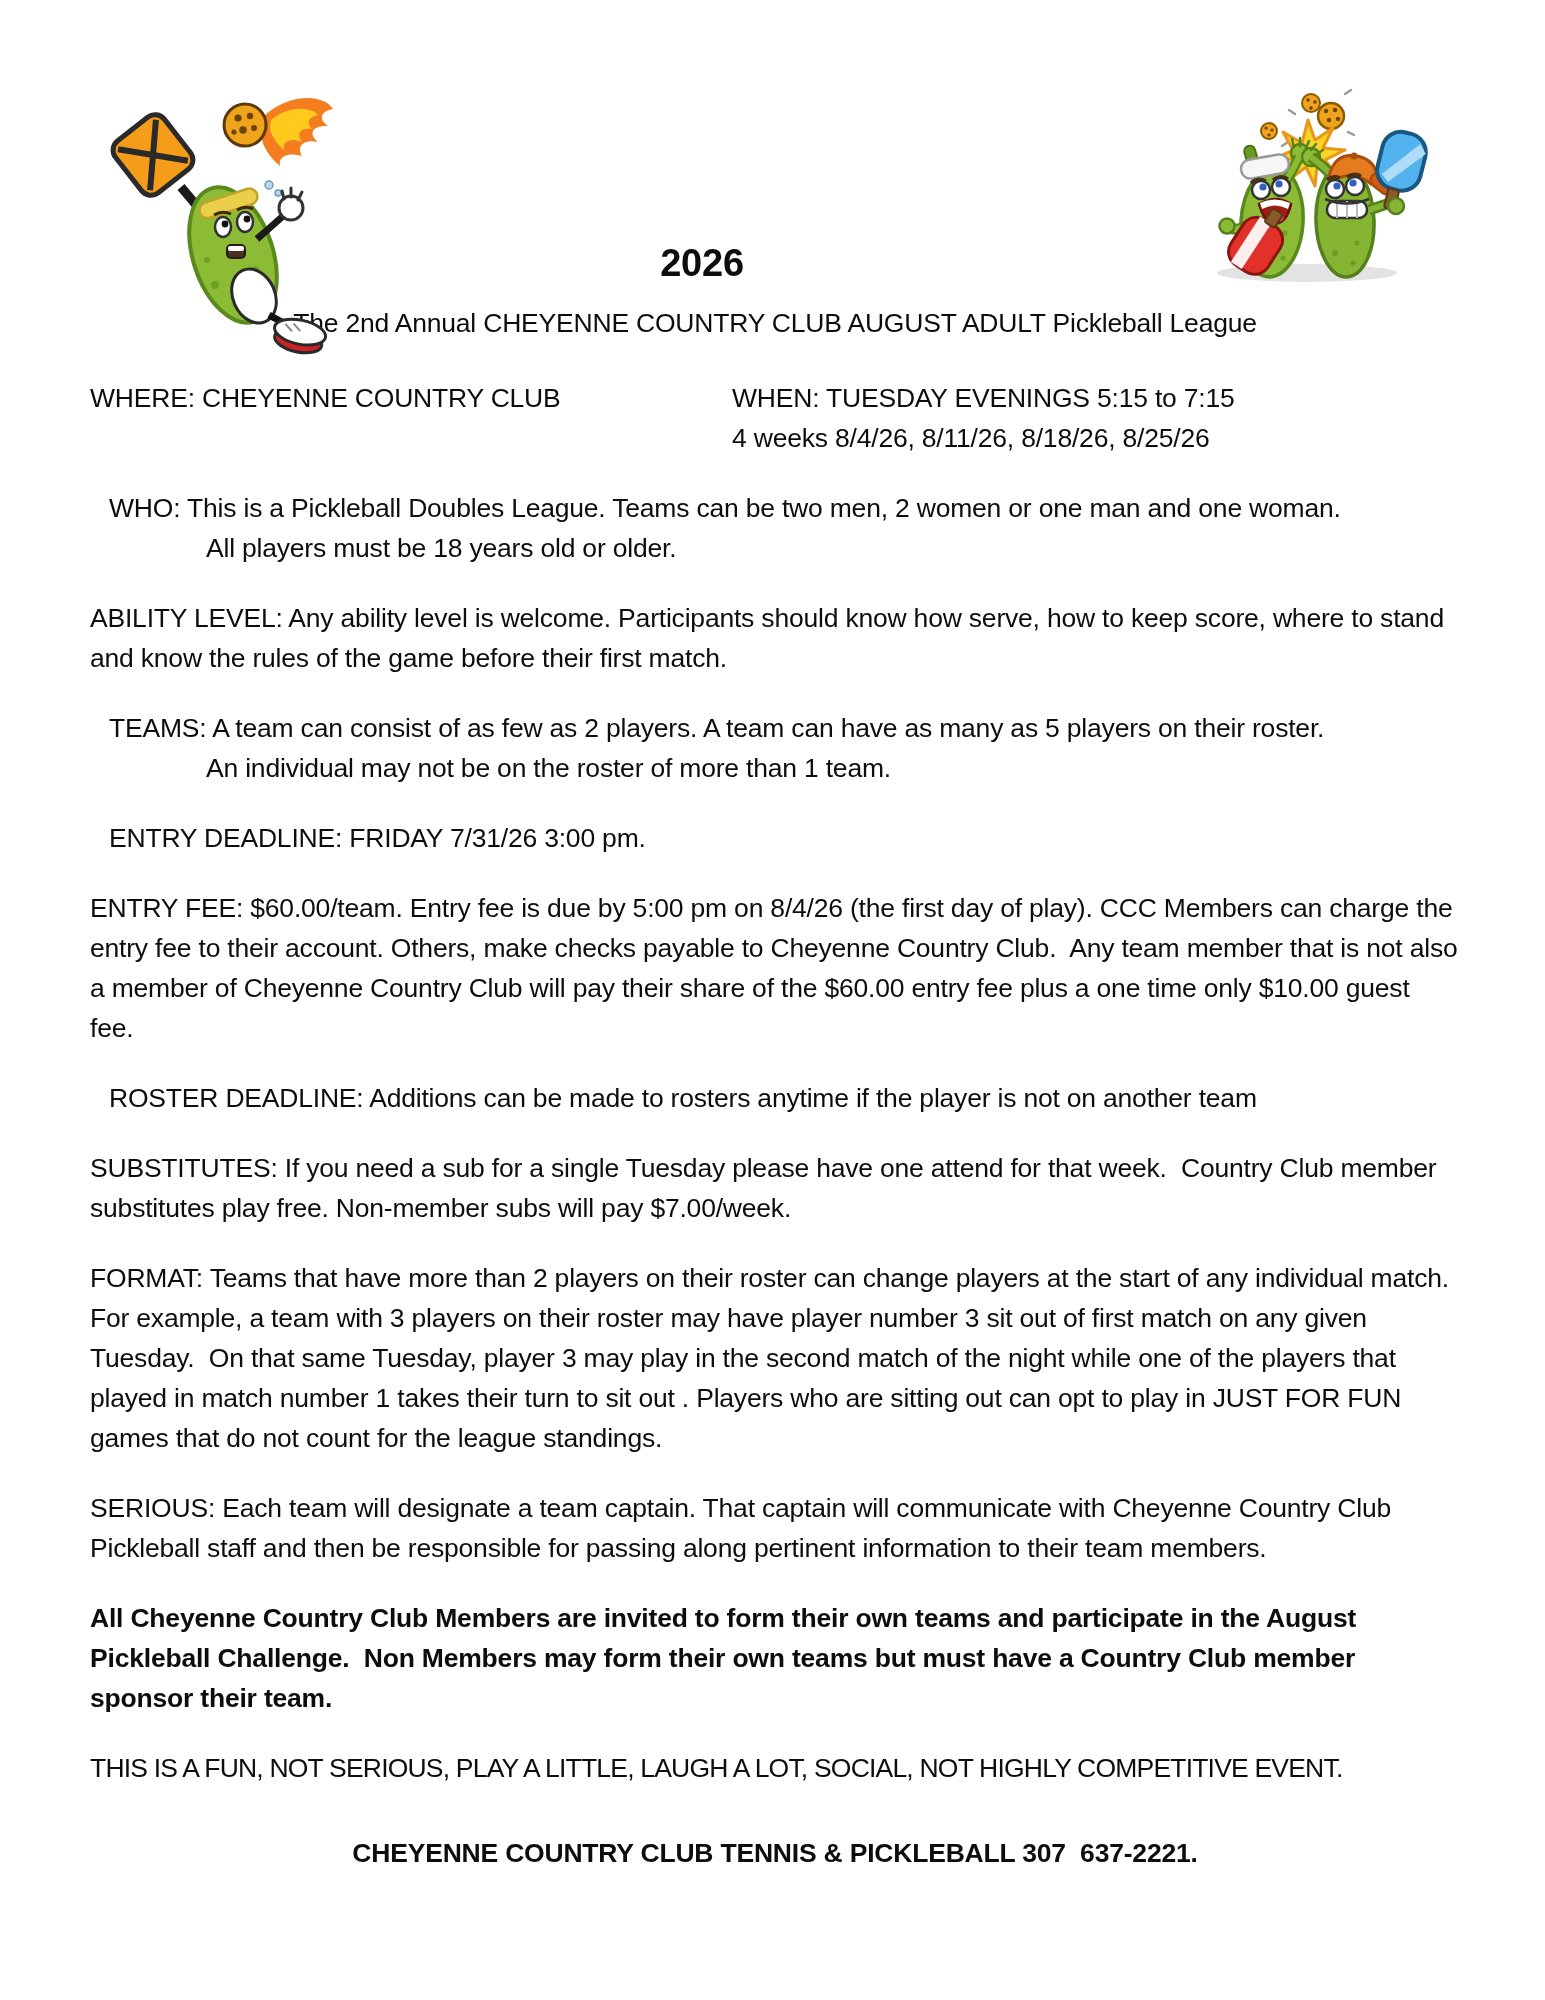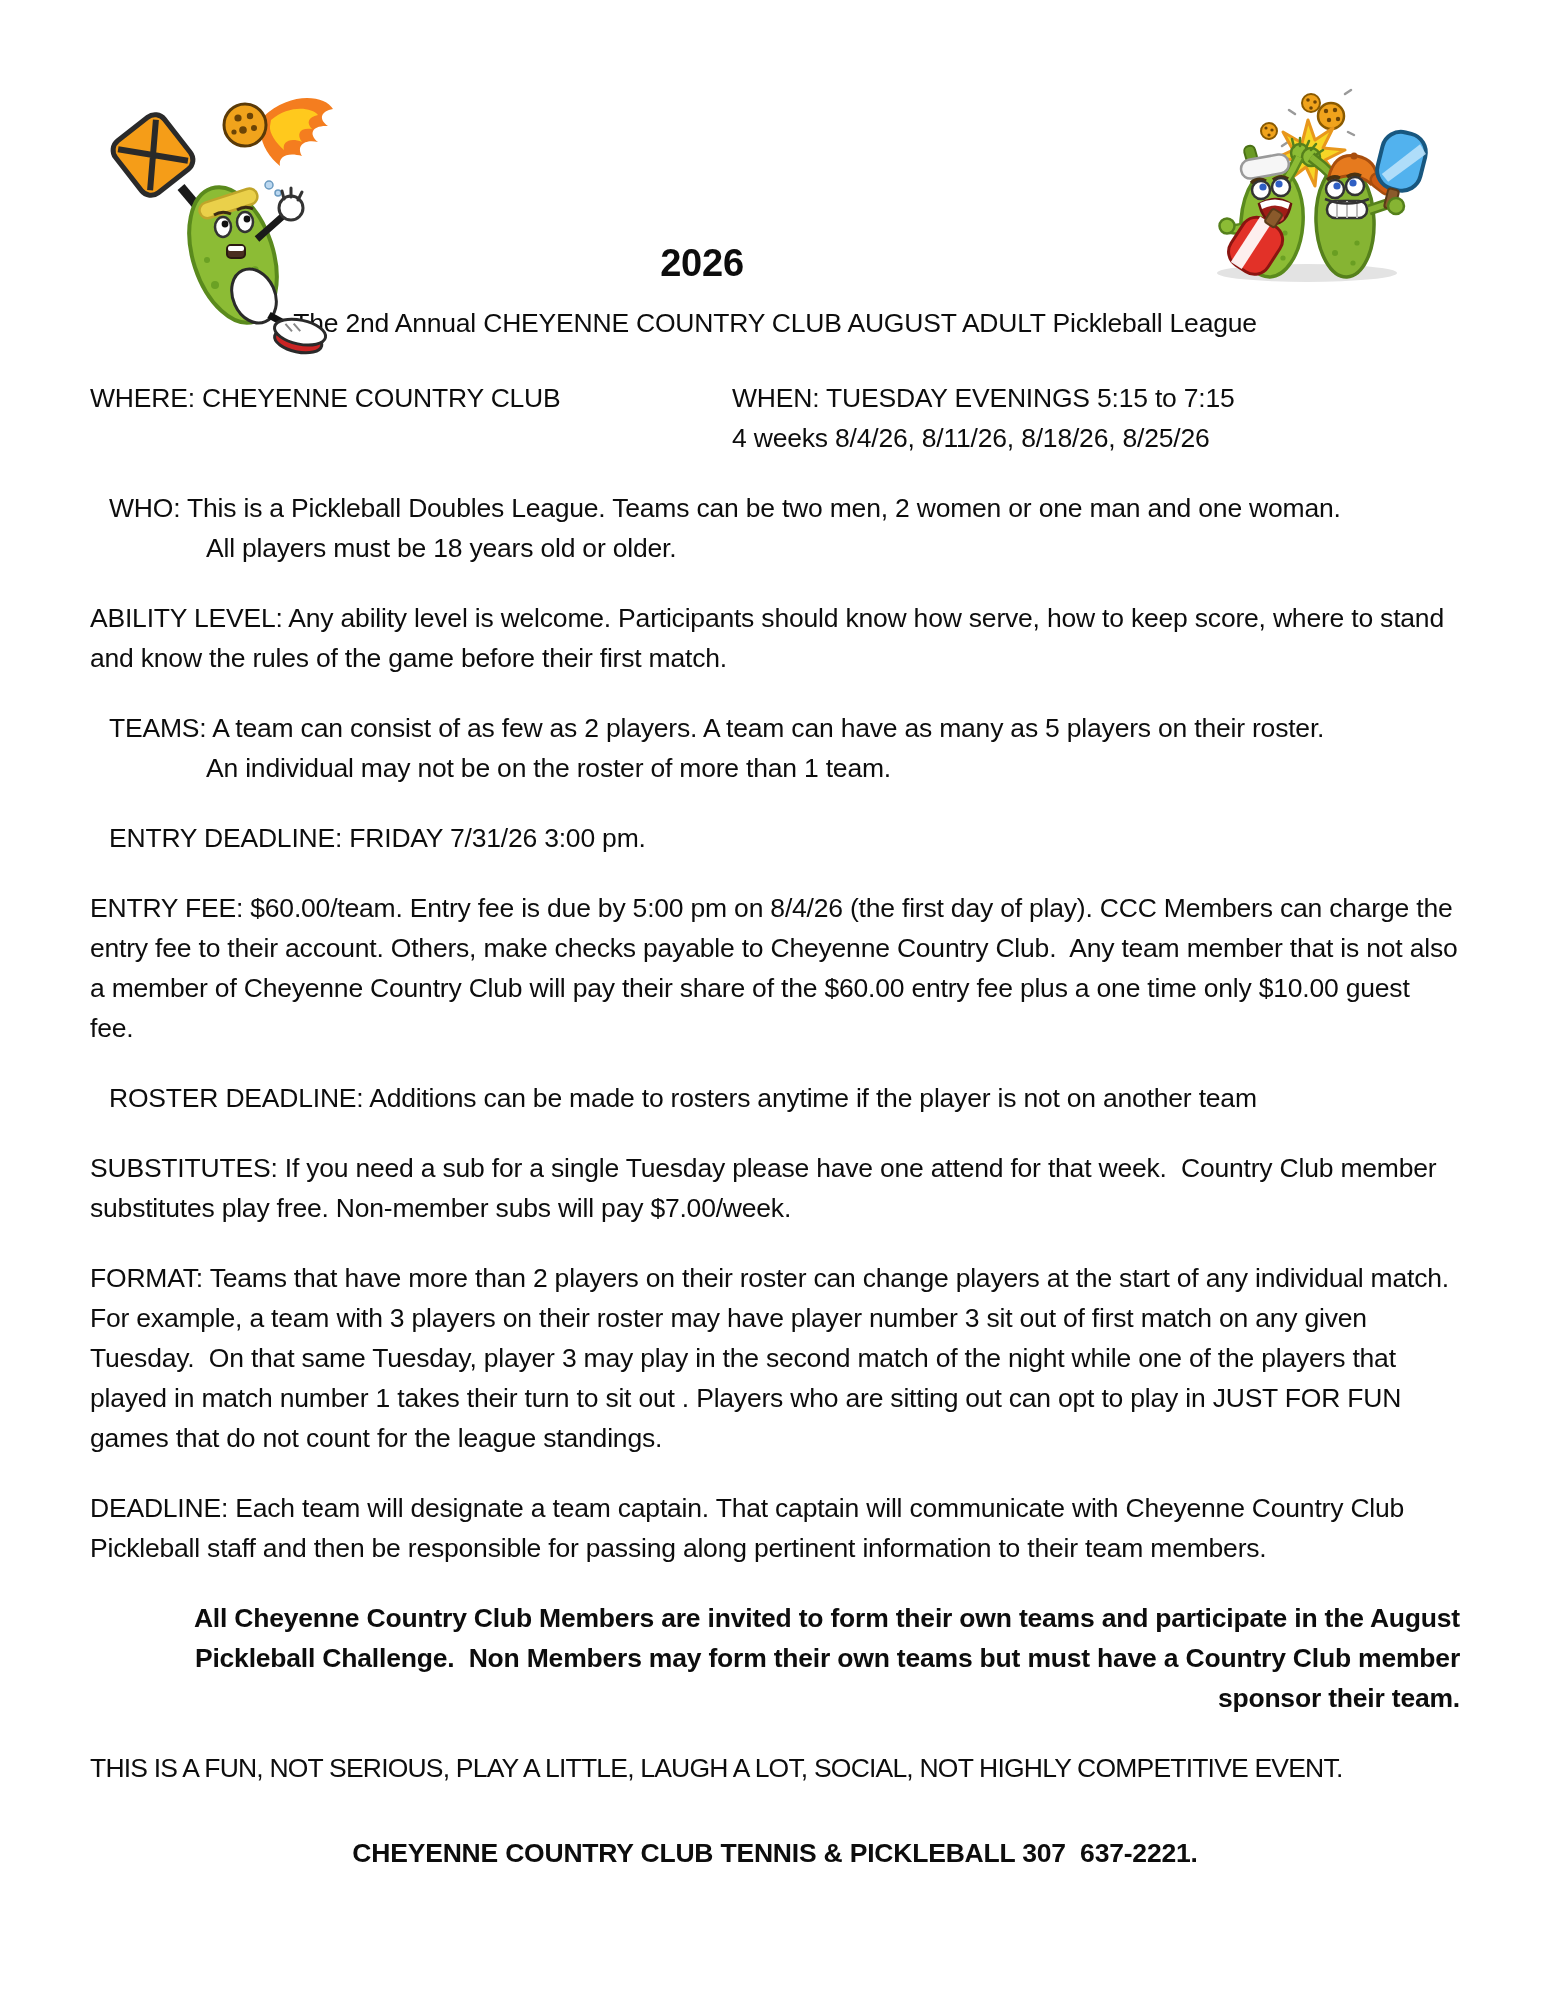--- a/index.html
+++ b/index.html
@@ -31,21 +31,21 @@
     white-space:nowrap;
   }
   .row{display:flex;margin:0 0 30px 0;}
   .col-left{width:642px;flex:none;}
   .col-right{flex:1;}
   p{margin:0;white-space:pre-wrap;}
   .sec{margin:0 0 30px 0;}
   .indent{padding-left:97px;}
   .oneline{white-space:nowrap;margin-left:19px;}
   strong{font-weight:400;}
-  .invite{font-weight:700;text-align:right;}
+  .invite{font-weight:700;}
   .fun{white-space:nowrap;letter-spacing:-0.8px;margin:0 0 45px 0;}
   .contact{
     text-align:center;
     font-weight:700;
     white-space:pre-wrap;
   }
 </style>
 </head>
 <body>
 
@@ -239,21 +239,21 @@
 
     <div class="sec">
         <p><strong>SUBSTITUTES:</strong> <span>If you need a sub for a single Tuesday please have one attend for that week.  Country Club member substitutes play free. Non-member subs will pay $7.00/week.</span></p>
       </div>
 
     <div class="sec">
         <p><strong>FORMAT:</strong> <span>Teams that have more than 2 players on their roster can change players at the start of any individual match. For example, a team with 3 players on their roster may have player number 3 sit out of first match on any given Tuesday.  On that same Tuesday, player 3 may play in the second match of the night while one of the players that played in match number 1 takes their turn to sit out . Players who are sitting out can opt to play in JUST FOR FUN games that do not count for the league standings.</span></p>
       </div>
 
     <div class="sec">
-        <p><strong>DEADLINE:</strong> <span>Each team will designate a team captain. That captain will communicate with Cheyenne Country Club Pickleball staff and then be responsible for passing along pertinent information to their team members.</span></p>
+        <p><strong>SERIOUS:</strong> <span>Each team will designate a team captain. That captain will communicate with Cheyenne Country Club Pickleball staff and then be responsible for passing along pertinent information to their team members.</span></p>
       </div>
 
     <div class="sec invite">
         <p>All Cheyenne Country Club Members are invited to form their own teams and participate in the August Pickleball Challenge.  Non Members may form their own teams but must have a Country Club member sponsor their team.</p>
       </div>
 
     <p class="fun">THIS IS A FUN, NOT SERIOUS, PLAY A LITTLE, LAUGH A LOT, SOCIAL, NOT HIGHLY COMPETITIVE EVENT.</p>
 
     <p class="contact">CHEYENNE COUNTRY CLUB TENNIS &amp; PICKLEBALL 307  637-2221.</p>
 

